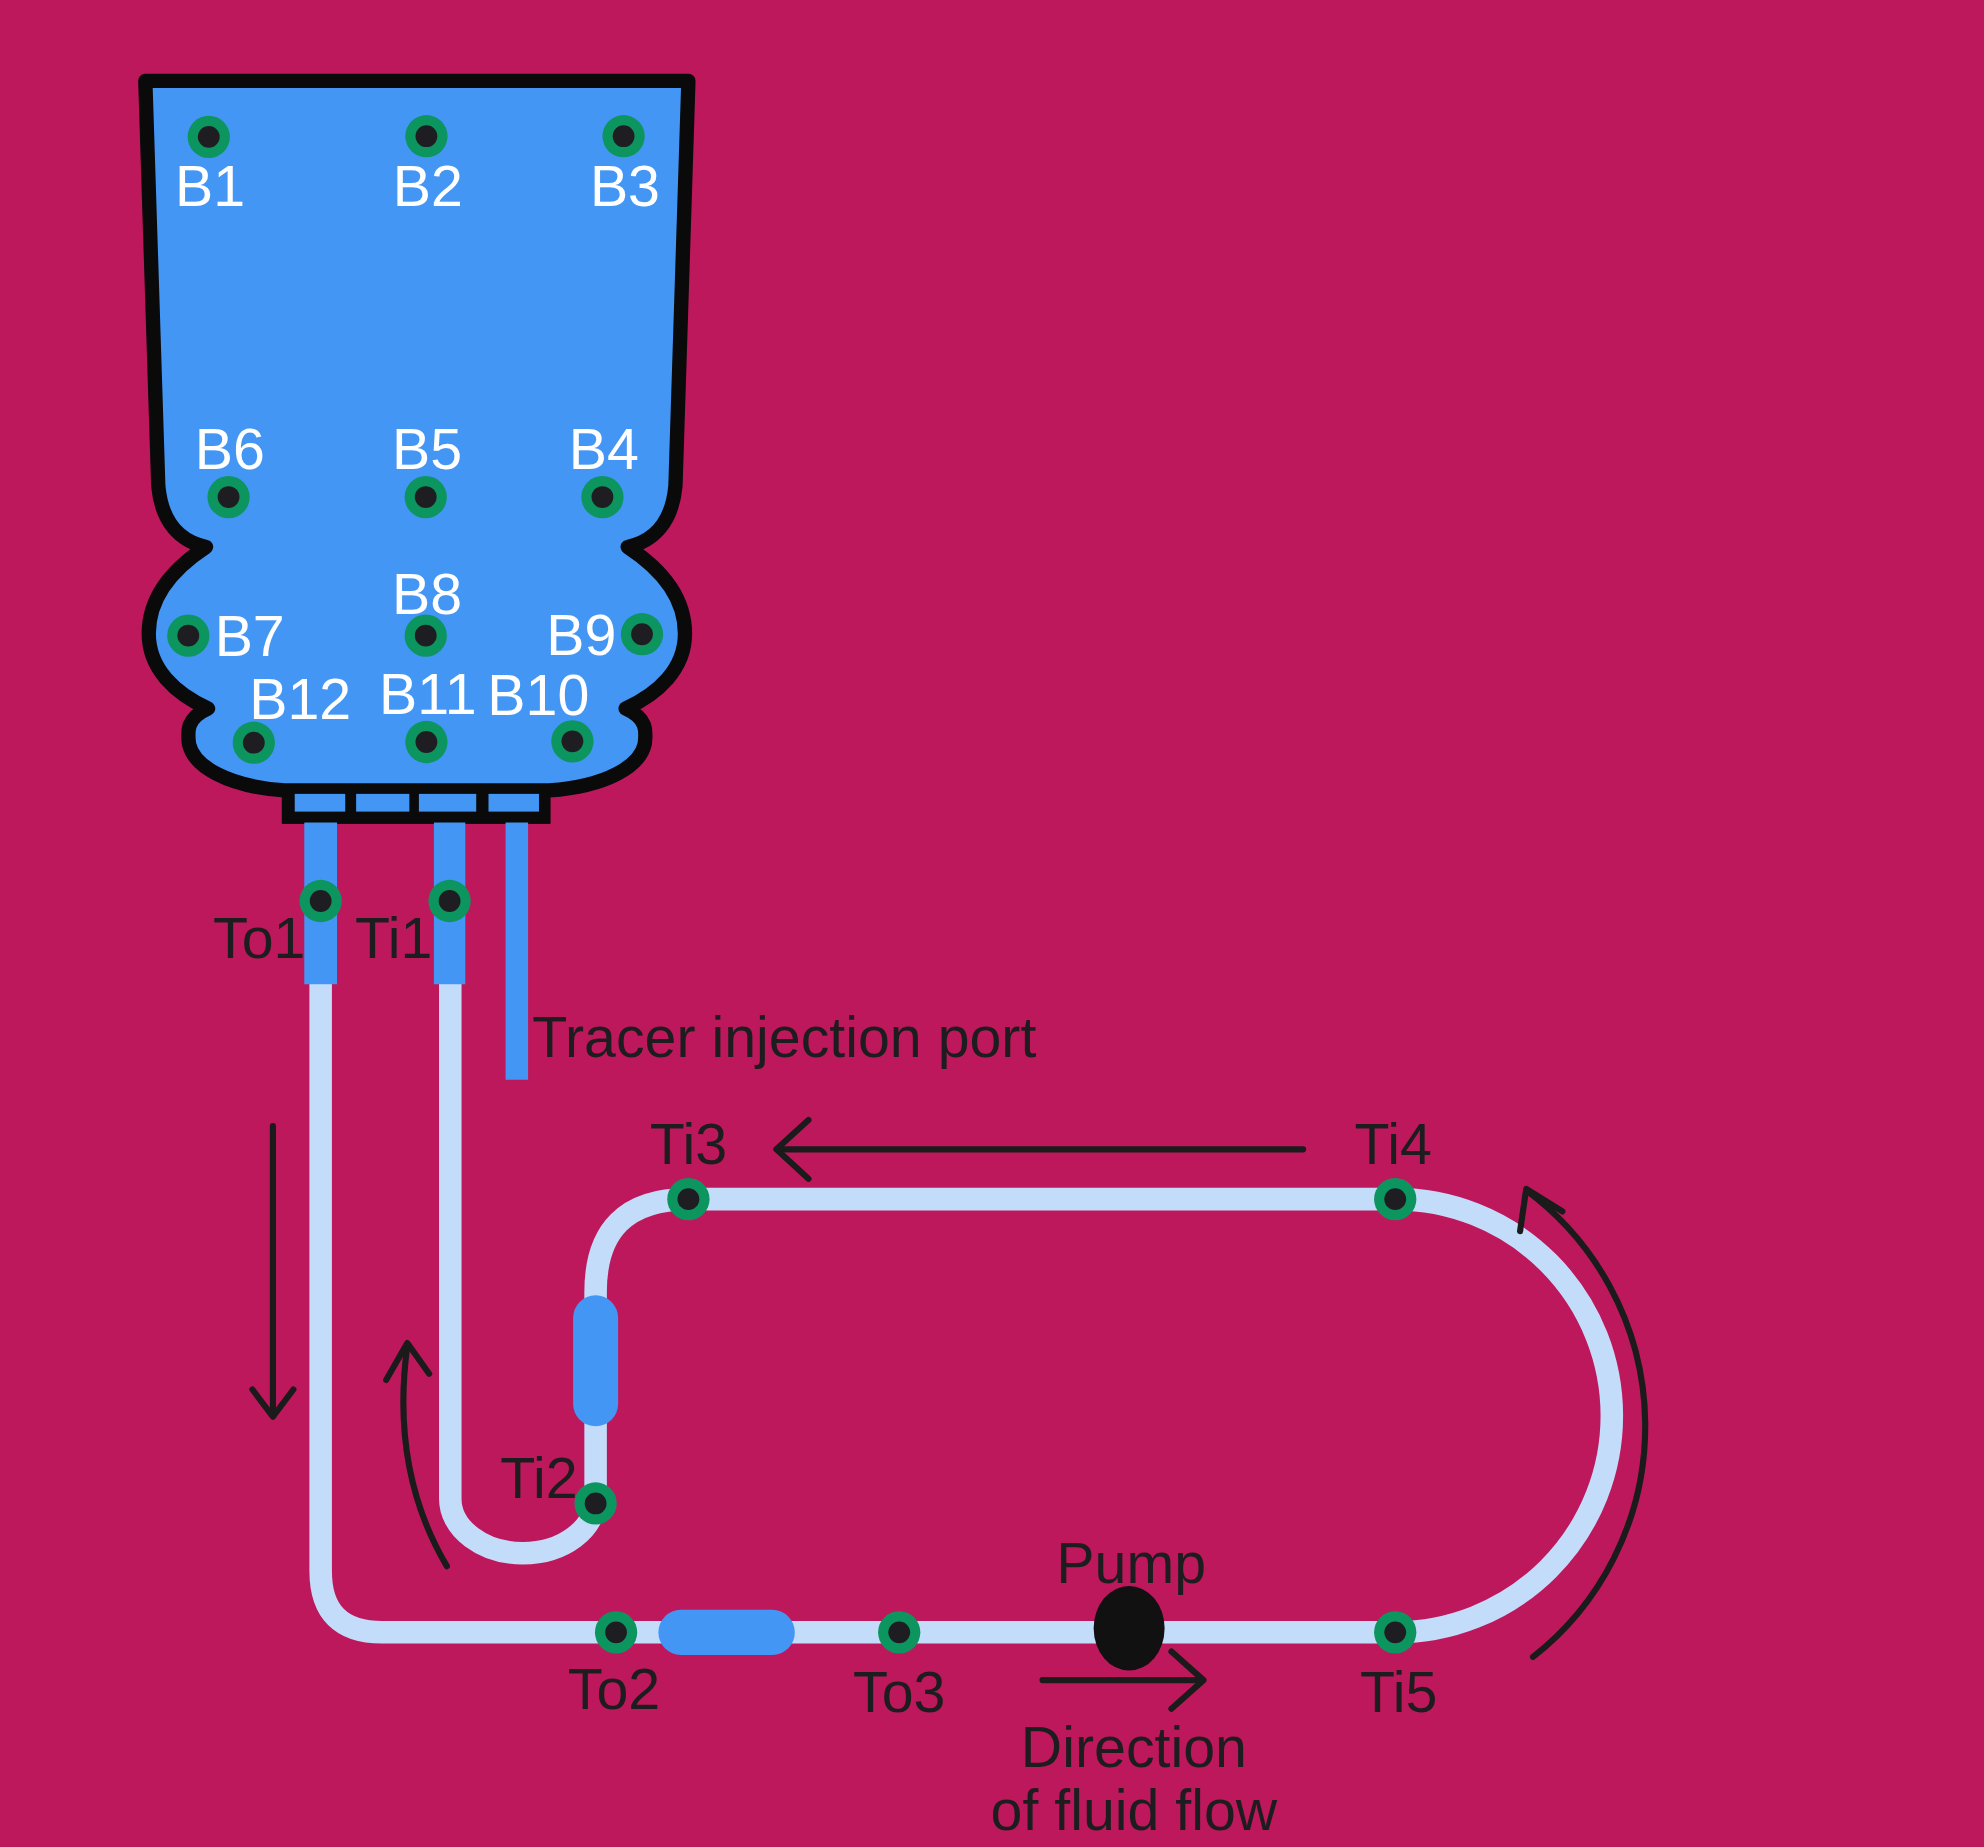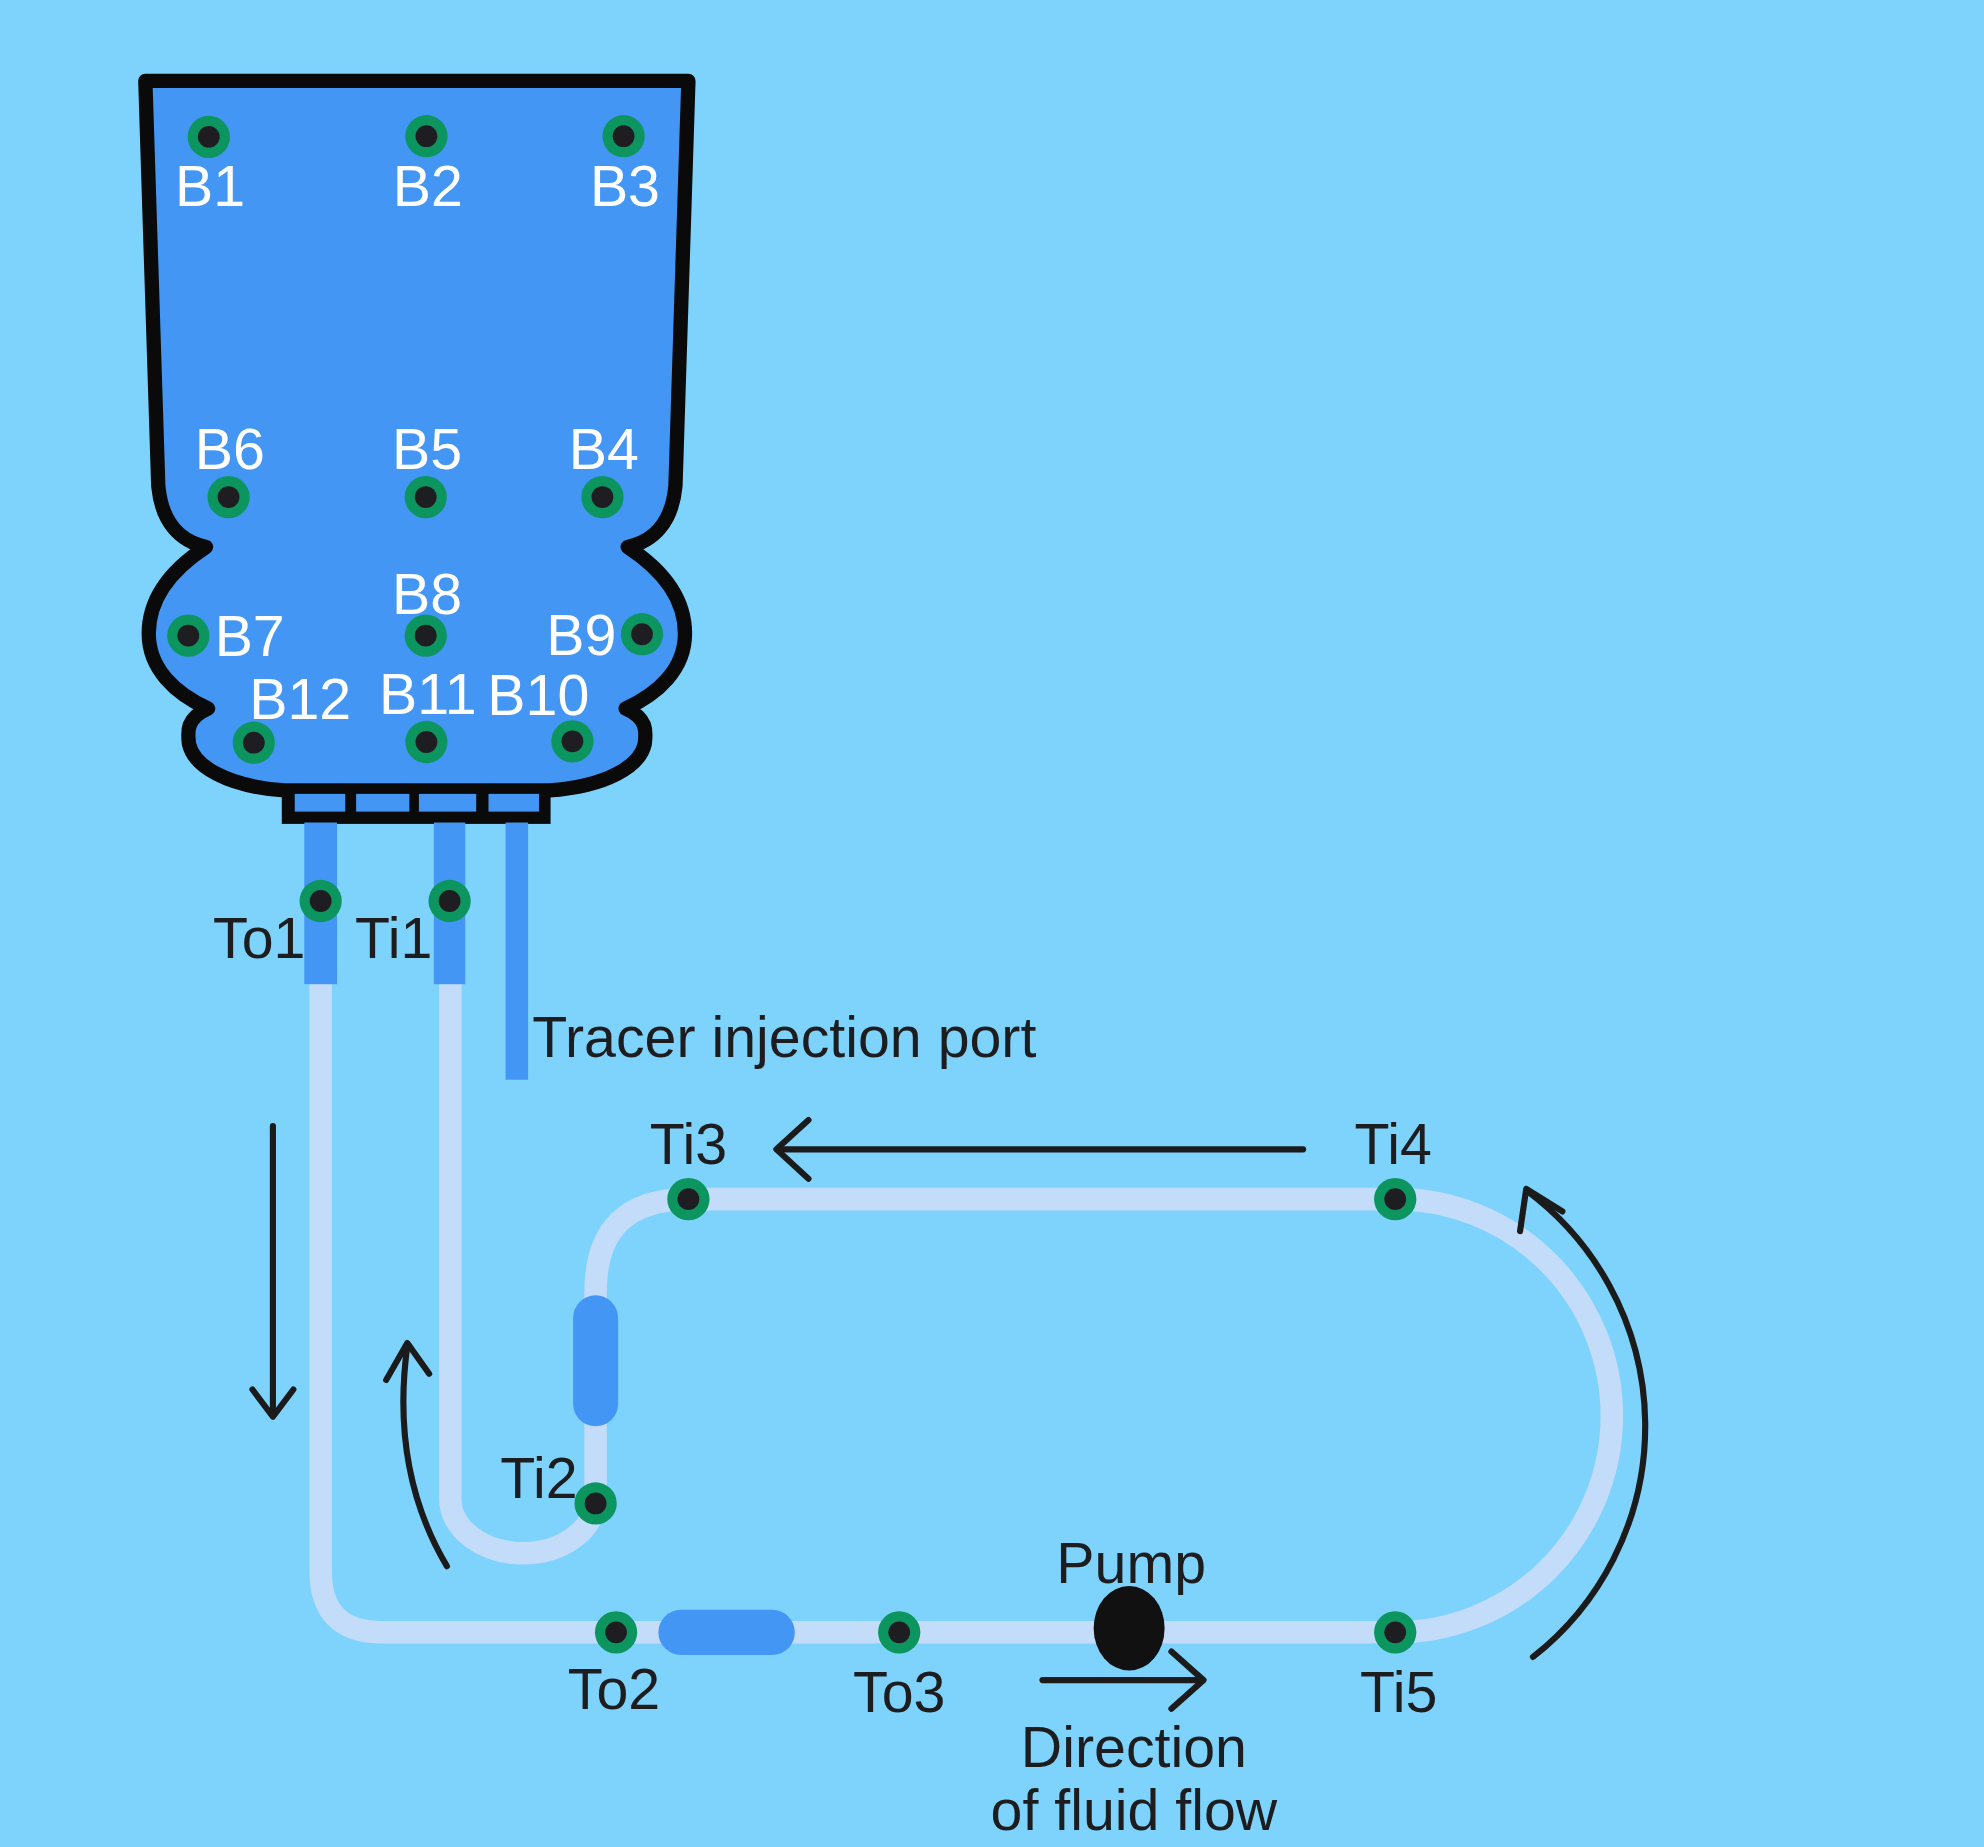--- a/index.html
+++ b/index.html
@@ -1,16 +1,16 @@
 <!DOCTYPE html>
 <html style="font-size:11px"><head>
 <meta charset="utf-8">
 <style>
   html,body{margin:0;padding:0;background:#ffffff;width:100%;height:100%;}
-  .stage{width:100vw;height:100vh;display:flex;align-items:center;justify-content:center;background:#7dd3fc;}
+  .stage{width:100vw;height:100vh;display:flex;align-items:center;justify-content:center;background:#be185d;}
   svg{display:block;width:100%;height:100%;}
   .lbl{font-family:"Liberation Sans", sans-serif;font-size:84px;fill:#1d1d1f;}
   .lbl-white{font-family:"Liberation Sans", sans-serif;font-size:84px;fill:#ffffff;}
   .mid{text-anchor:middle;}
   .arrow{stroke:#1b1b1b;stroke-width:9;fill:none;stroke-linecap:round;stroke-linejoin:round;}
 </style>
 </head>
 <body>
 
 <div class="stage">

